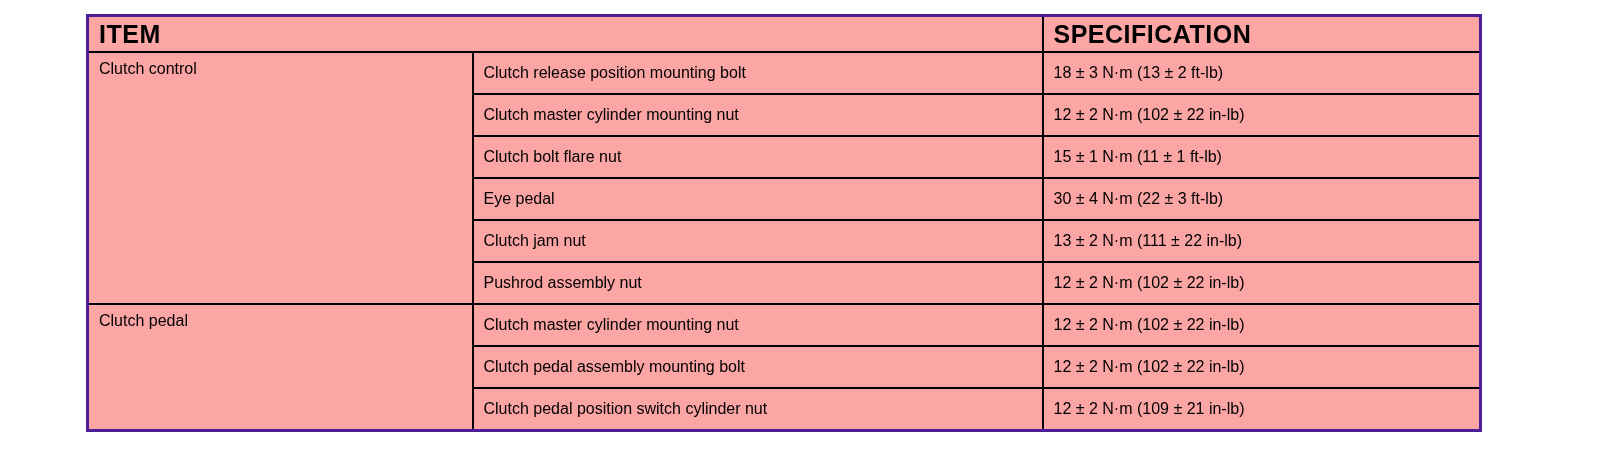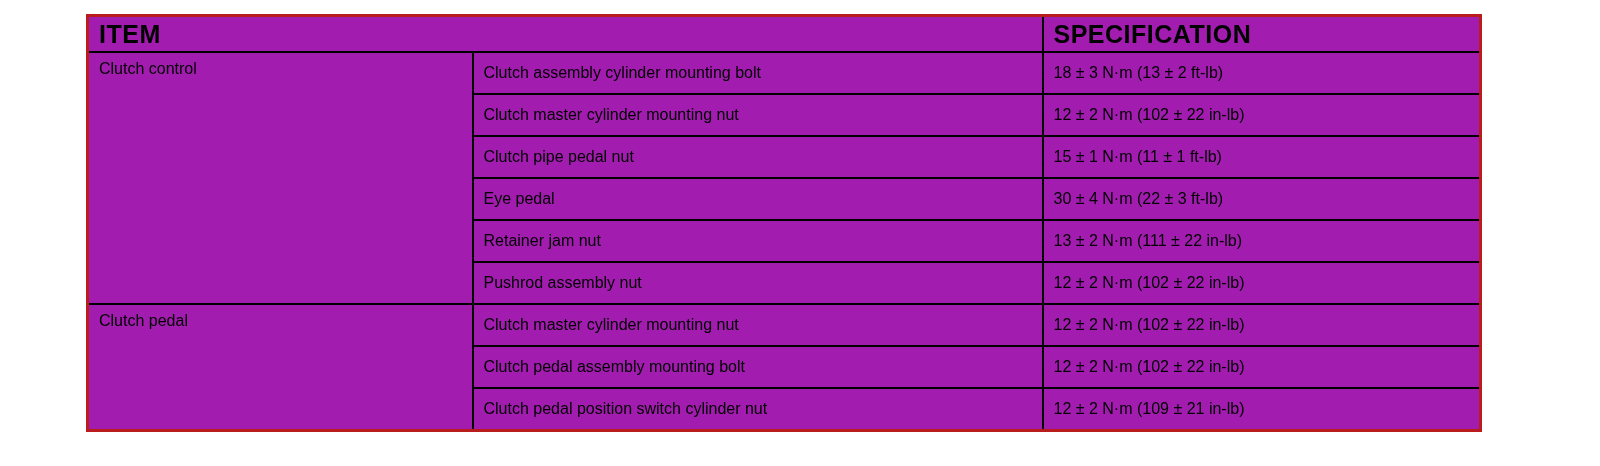--- a/index.html
+++ b/index.html
@@ -14,22 +14,22 @@
     color: #000000;
     overflow: hidden;
   }
   .page {
     padding: 14px 0 0 86px;
   }
   table.spec-table {
     border-collapse: collapse;
     table-layout: fixed;
     width: 1393px;
-    background: #a21caf;
-    border: 3px solid #b91c1c;
+    background: #fca5a5;
+    border: 3px solid #4c1d95;
     padding-left: 26px;
   }
   .spec-table th,
   .spec-table td {
     border: 2px solid #000000;
     padding: 0 10px;
     text-align: left;
     white-space: nowrap;
     overflow: hidden;
   }
@@ -63,37 +63,37 @@
     </colgroup>
     <thead>
       <tr>
         <th colspan="2">ITEM</th>
         <th>SPECIFICATION</th>
       </tr>
     </thead>
     <tbody>
       <tr>
         <td rowspan="6" class="group-cell">Clutch control</td>
-        <td>Clutch assembly cylinder mounting bolt</td>
+        <td>Clutch release position mounting bolt</td>
         <td>18 ± 3 N·m (13 ± 2 ft-lb)</td>
       </tr>
       <tr>
         <td>Clutch master cylinder mounting nut</td>
         <td>12 ± 2 N·m (102 ± 22 in-lb)</td>
       </tr>
       <tr>
-        <td>Clutch pipe pedal nut</td>
+        <td>Clutch bolt flare nut</td>
         <td>15 ± 1 N·m (11 ± 1 ft-lb)</td>
       </tr>
       <tr>
         <td>Eye pedal</td>
         <td>30 ± 4 N·m (22 ± 3 ft-lb)</td>
       </tr>
       <tr>
-        <td>Retainer jam nut</td>
+        <td>Clutch jam nut</td>
         <td>13 ± 2 N·m (111 ± 22 in-lb)</td>
       </tr>
       <tr>
         <td>Pushrod assembly nut</td>
         <td>12 ± 2 N·m (102 ± 22 in-lb)</td>
       </tr>
       <tr>
         <td rowspan="3" class="group-cell">Clutch pedal</td>
         <td>Clutch master cylinder mounting nut</td>
         <td>12 ± 2 N·m (102 ± 22 in-lb)</td>

